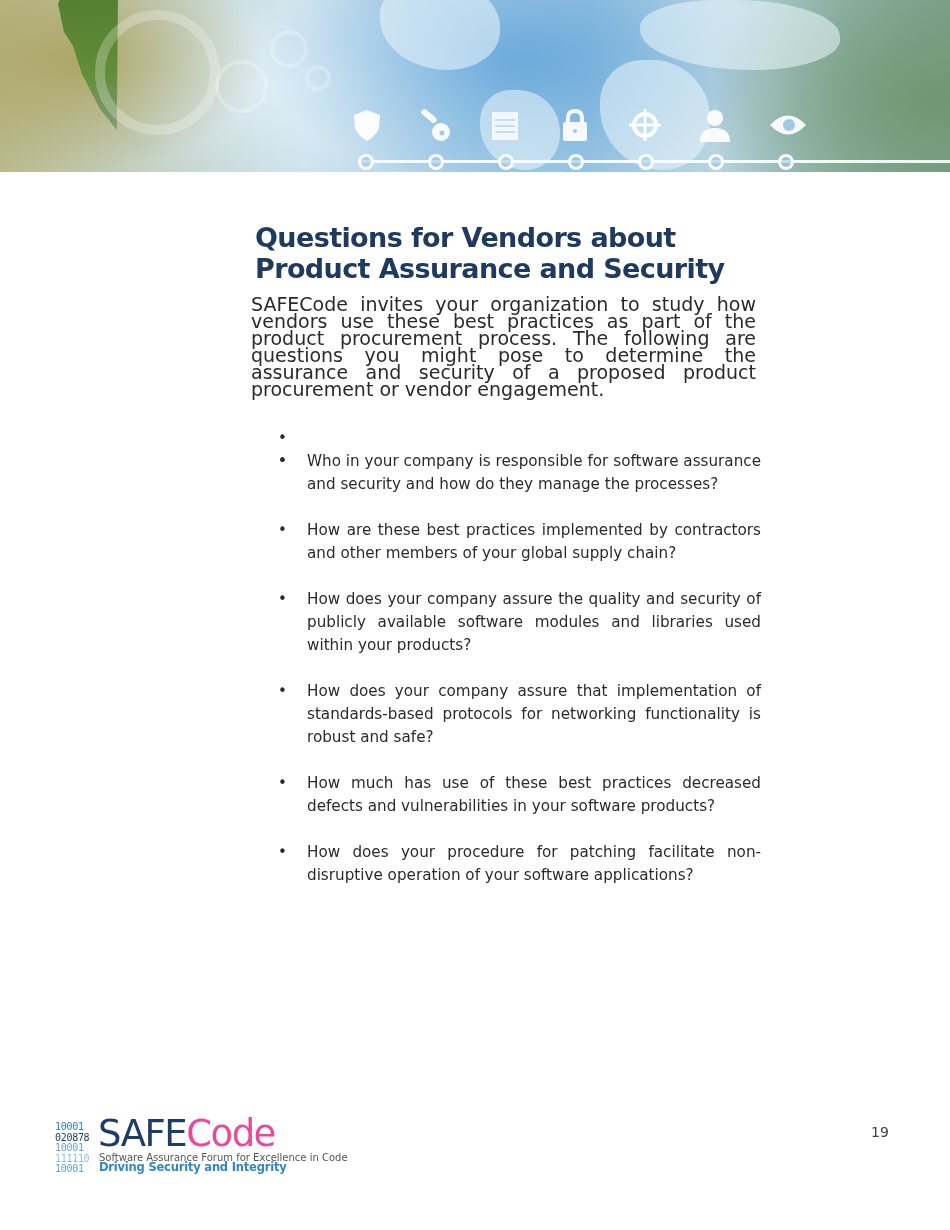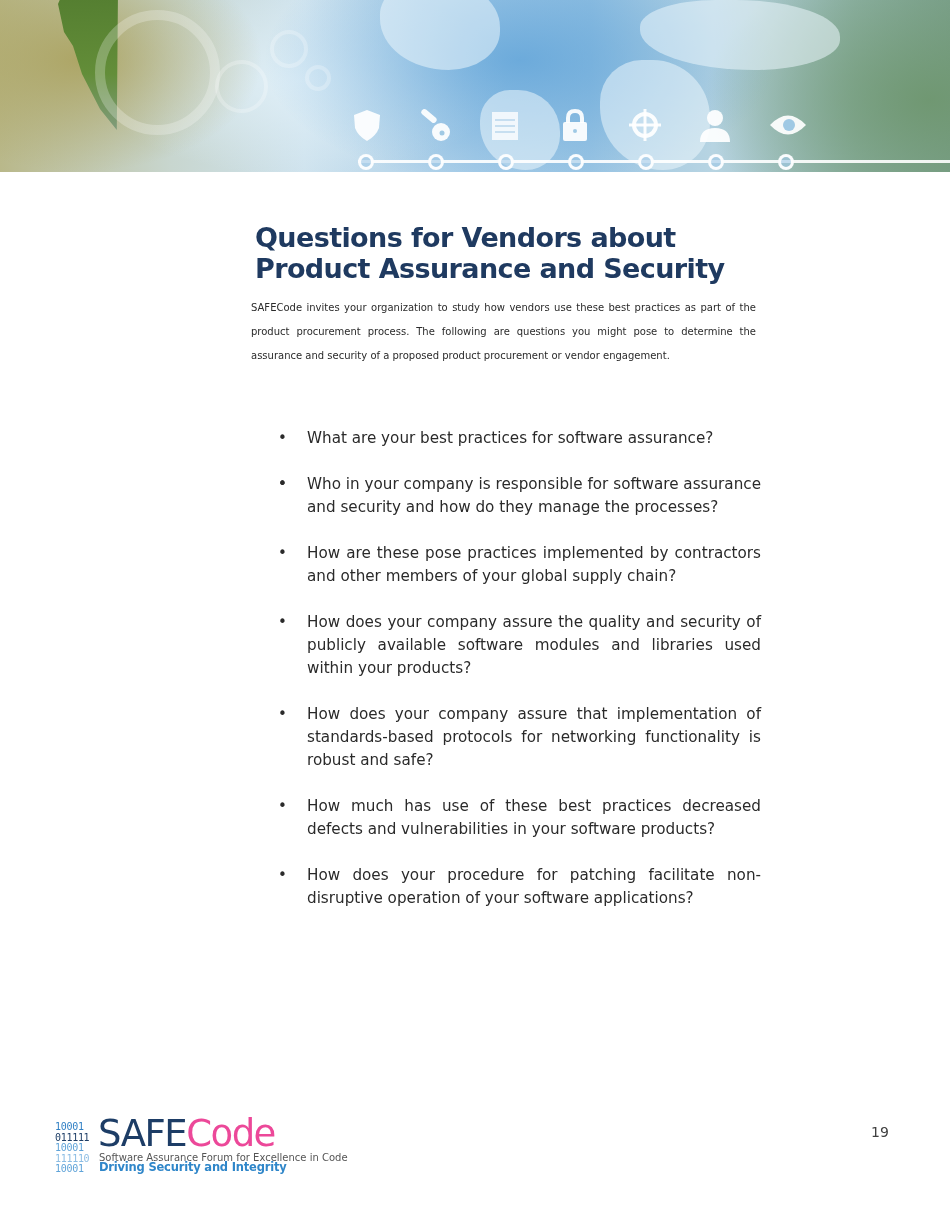--- a/index.html
+++ b/index.html
@@ -44,21 +44,21 @@
     border: 3px solid rgba(255,255,255,0.95); background: rgba(160,200,230,0.6);
   }
   
   .title {
     position: absolute; left: 251px; top: 218px; width: 520px;
     font-family: "DejaVu Sans", sans-serif; font-weight: bold;
     font-size: 27px; line-height: 31px; color: #1f3a60; letter-spacing: -0.6px;
   }
   .intro {
     position: absolute; left: 251px; top: 296px; width: 505px;
-    font-size: 10px; line-height: 24px; color: #2a2a2a; text-align: justify;
+    font-size: 19px; line-height: 17px; color: #2a2a2a; text-align: justify;
   }
   .bullets {
     position: absolute; left: 276px; top: 427px; width: 485px; margin: 0; padding: 0; list-style: none;
   }
   .bullets li {
     position: relative; padding-left: 31px; margin-bottom: 23px;
     font-size: 15.2px; line-height: 23px; color: #2a2a2a; text-align: justify;
   }
   .bullets li .dot {
     position: absolute; left: 2px; top: 0; font-size: 15px;
@@ -147,34 +147,34 @@
   <div class="node" style="left:638px;"></div>
   <div class="node" style="left:708px;"></div>
   <div class="node" style="left:778px;"></div>
 </div>
 
 <h1 class="title" style="margin:4px;">Questions for Vendors about Product Assurance and Security</h1>
 
 <p class="intro" style="margin:0;">SAFECode invites your organization to study how vendors use these best practices as part of the product procurement process. The following are questions you might pose to determine the assurance and security of a proposed product procurement or vendor engagement.</p>
 
 <ul class="bullets">
-  <li><span class="dot">•</span><span>What are your best practices for software assurance?</span></li>
+  <li><span class="dot">•</span></li>
   <li><span class="dot">•</span></li>
   <li><span class="dot">•</span><span>Who in your company is responsible for software assurance and security and how do they manage the processes?</span></li>
-  <li><span class="dot">•</span><span>How are these pose practices implemented by contractors and other members of your global supply chain?</span></li>
+  <li><span class="dot">•</span><span>How are these best practices implemented by contractors and other members of your global supply chain?</span></li>
   <li><span class="dot">•</span><span>How does your company assure the quality and security of publicly available software modules and libraries used within your products?</span></li>
   <li><span class="dot">•</span><span>How does your company assure that implementation of standards-based protocols for networking functionality is robust and safe?</span></li>
   <li><span class="dot">•</span><span>How much has use of these best practices decreased defects and vulnerabilities in your software products?</span></li>
   <li><span class="dot">•</span><span>How does your procedure for patching facilitate non-disruptive operation of your software applications?</span></li>
 </ul>
 
 <div class="logo">
   <div class="bits">
     <span class="b1">10001</span>
-    <span class="b2">011111</span>
+    <span class="b2">020878</span>
     <span class="b3">10001</span>
     <span class="b4">111110</span>
     <span class="b3">10001</span>
   </div>
   <div class="word"><span class="safe">SAFE</span><span class="code">Code</span></div>
   <div class="sub">Software Assurance Forum for Excellence in Code</div>
   <div class="tag">Driving Security and Integrity</div>
 </div>
 
 <div class="pagenum">19</div>

